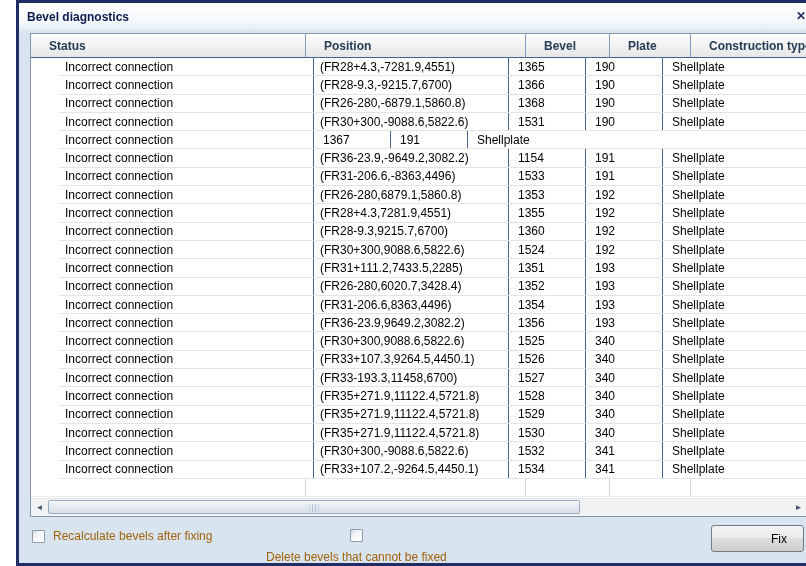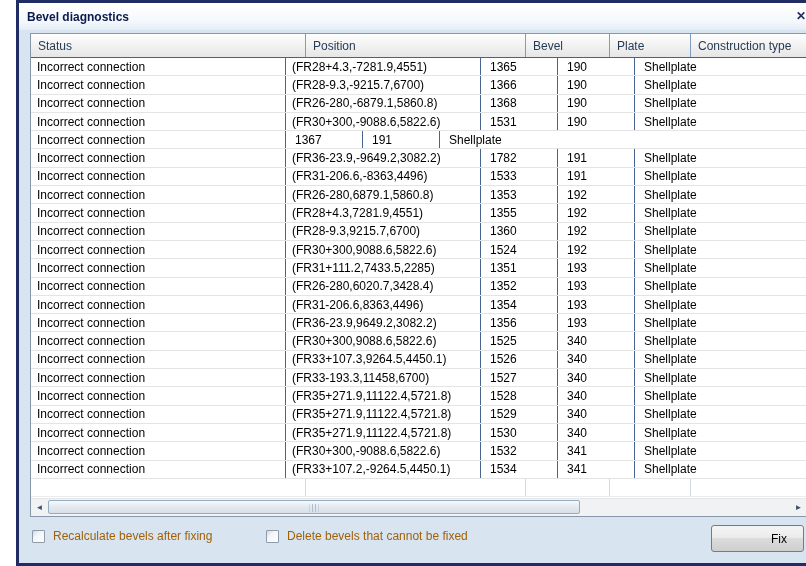--- a/index.html
+++ b/index.html
@@ -14,27 +14,27 @@
                display:flex; align-items:center; justify-content:center;
                font-size:12px; font-weight:bold; color:#21315f; cursor:pointer; }
 
   
   .grid { position:absolute; left:11px; top:30px; width:778px; height:484px;
           box-sizing:border-box; border:1px solid #8796a8; background:#ffffff; }
   .grid-header { display:flex; height:24px; box-sizing:border-box;
                  border-bottom:1px solid #44618f;
                  background:linear-gradient(#fefefe,#f3f3f3 45%,#e6e6e6); }
   .hcell { box-sizing:border-box; display:flex; align-items:center;
-           padding-left:7px; font-size:12px; color:#243c55; overflow:hidden;
-           white-space:nowrap; }
+           padding-left:18px; font-size:12px; color:#243c55; overflow:hidden;
+           white-space:nowrap;font-weight:bold; }
   .hcell + .hcell { border-left:1px solid #7e9cc0; }
   .h-status { width:274px; } .h-pos { width:220px; } .h-bevel { width:84px; }
   .h-plate { width:81px; } .h-ctype { flex:1; }
 
-  .grid-body { position:relative; }
+  .grid-body { position:relative;padding-left:28px; }
   .row { display:flex; height:18.3px; box-sizing:border-box;
          border-bottom:1px solid #e4e4e4; background:#ffffff; }
   .cell { box-sizing:border-box; display:flex; align-items:center;
           font-size:12px; color:#000000; overflow:hidden; white-space:nowrap;
           padding-left:6px; }
   .cell + .cell { border-left:1px solid #45648f; }
   .c-status { width:254px; } .c-pos { width:195px; }
   .c-bevel { width:77px; padding-left:9px; } .c-plate { width:77px; padding-left:9px; }
   .c-ctype { flex:1; padding-left:9px; }
 
@@ -55,21 +55,21 @@
                   box-sizing:border-box; border:1px solid #96abc4; border-radius:2px;
                   background:linear-gradient(#f7f9fb,#e2e8ef 55%,#d7dfe8);
                   cursor:pointer; }
   .thumb-grip { position:absolute; left:50%; top:3px; transform:translateX(-50%);
                 width:9px; height:8px;
                 background:repeating-linear-gradient(90deg,#aebfd2 0,#aebfd2 1px,transparent 1px,transparent 3px); }
 
   
   .check-row { position:absolute; display:flex; align-items:center; gap:8px;
                font-size:12px; color:#a16207; }
-  .chk1 { left:13px; top:526px; } .chk2 { left:247px; top:526px; }
+  .chk1 { left:13px; top:526px; } .chk2 { left:247px; top:526px;flex-direction:column; }
   .checkbox { width:13px; height:13px; box-sizing:border-box;
               border:1px solid #8e9caa; border-radius:1px;
               background:linear-gradient(135deg,#cfd8e2,#f2f5f8 35%,#ffffff);
               cursor:pointer; }
   .fix-btn { position:absolute; left:692px; top:522px; width:93px; height:27px;
              box-sizing:border-box; border:1px solid #747b85; border-radius:3px;
              background:linear-gradient(#f4f4f4,#ececec 45%,#dcdcdc 50%,#cfcfcf);
              font-size:12px; color:#000; display:flex; align-items:center;
              justify-content:center; cursor:pointer;
              font-family:"Liberation Sans", sans-serif;padding-left:43px; }
@@ -130,21 +130,21 @@
   <div class="row">
     <div class="cell c-status">Incorrect connection</div>
     <div class="cell c-bevel">1367</div>
     <div class="cell c-plate">191</div>
     <div class="cell c-ctype">Shellplate</div>
   </div>
 
   <div class="row">
     <div class="cell c-status">Incorrect connection</div>
     <div class="cell c-pos">(FR36-23.9,-9649.2,3082.2)</div>
-    <div class="cell c-bevel">1782</div>
+    <div class="cell c-bevel">1154</div>
     <div class="cell c-plate">191</div>
     <div class="cell c-ctype">Shellplate</div>
   </div>
 
   <div class="row">
     <div class="cell c-status">Incorrect connection</div>
     <div class="cell c-pos">(FR31-206.6,-8363,4496)</div>
     <div class="cell c-bevel">1533</div>
     <div class="cell c-plate">191</div>
     <div class="cell c-ctype">Shellplate</div>

